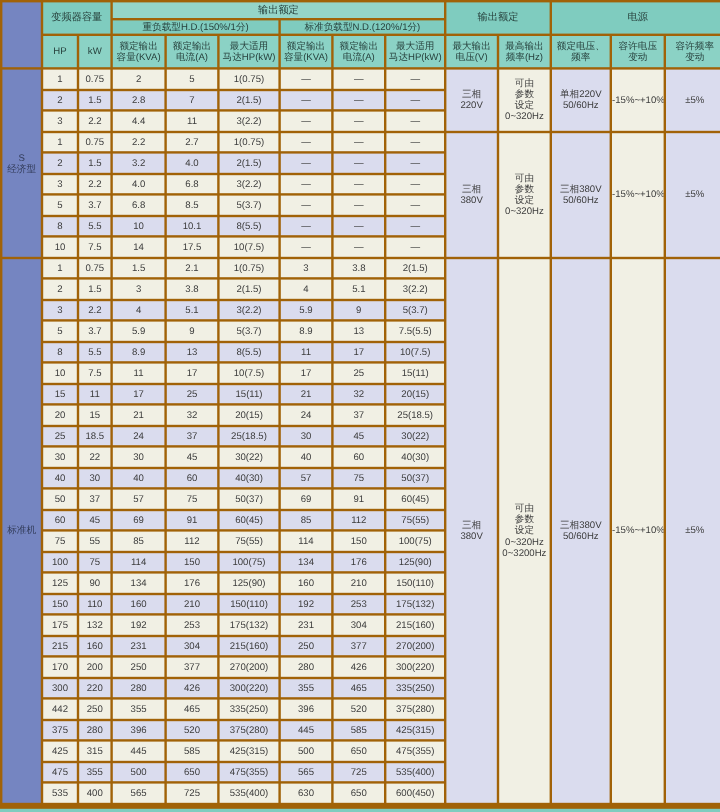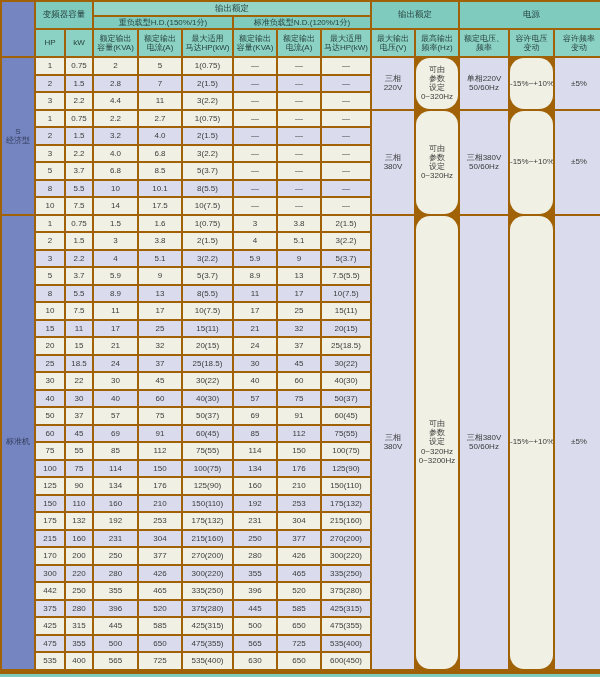--- a/index.html
+++ b/index.html
@@ -20,21 +20,21 @@
   .g1{background:#95d5c8;color:#27413d;font-size:8.5px;height:13px;}
   .gt{background:#7fccbf;color:#27413d;font-size:8.5px;}
   .g2{background:#7fccbf;color:#27413d;font-size:8px;height:11px;margin-left:28px;}
   .g3{background:#8bd2c5;color:#27413d;font-size:8px;height:26px;}
   
   .dr td{height:15.5px;font-size:8px;}
   .c{background:#f1f0e4;}
   .l{background:#dadcee;}
   .seclab{background:#7585c1;color:#323c5a;font-size:8px;}
   .m0{background:#dadcee;font-size:8px;}
-  .m1{background:#f1f0e4;font-size:8px;border-radius:14px;}
+  .m1{background:#f1f0e4;font-size:8px;}
   .bottom-bar{position:absolute;left:0;bottom:0;width:600px;height:3px;background:#7fccbf;}
 </style>
 </head>
 <body>
 
 <div class="wrap">
   <table>
     <colgroup>
       <col style="width:32px">
         <col style="width:28px">
@@ -201,21 +201,21 @@
           <td class="c">10(7.5)</td>
           <td class="c">—</td>
           <td class="c">—</td>
           <td class="c">—</td>
         </tr>
         <tr class="dr">
           <td class="seclab" rowspan="26">标准机</td>
           <td class="c">1</td>
           <td class="c">0.75</td>
           <td class="c">1.5</td>
-          <td class="c">1.6</td>
+          <td class="c">2.1</td>
           <td class="c">1(0.75)</td>
           <td class="c">3</td>
           <td class="c">3.8</td>
           <td class="c">2(1.5)</td>
           <td class="m0" rowspan="26">三相
 380V</td>
           <td class="m1" rowspan="26">可由
 参数
 设定
 0~320Hz

